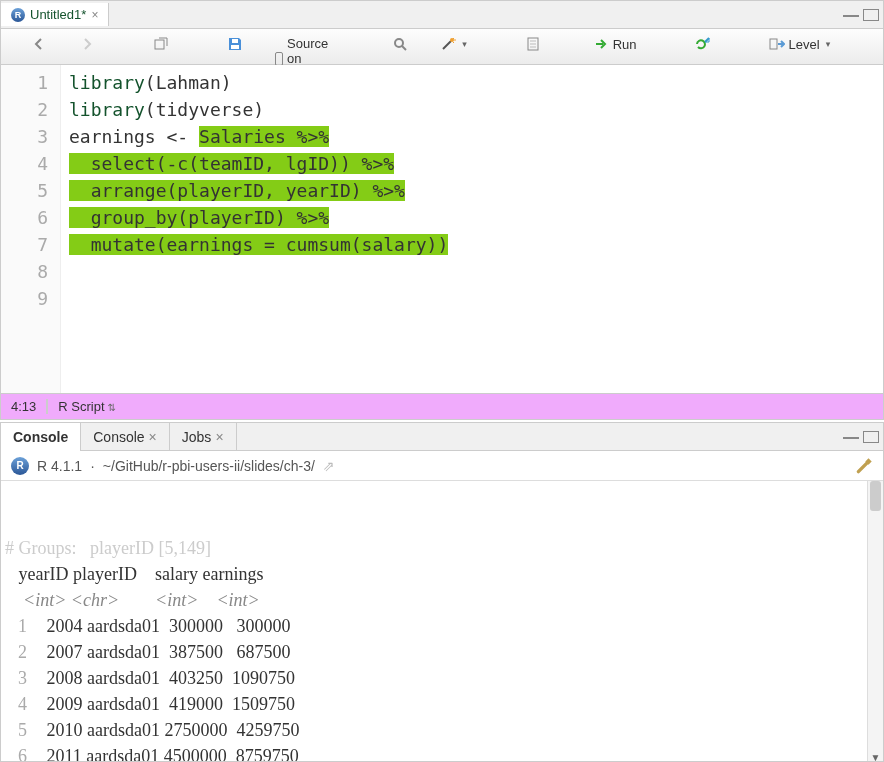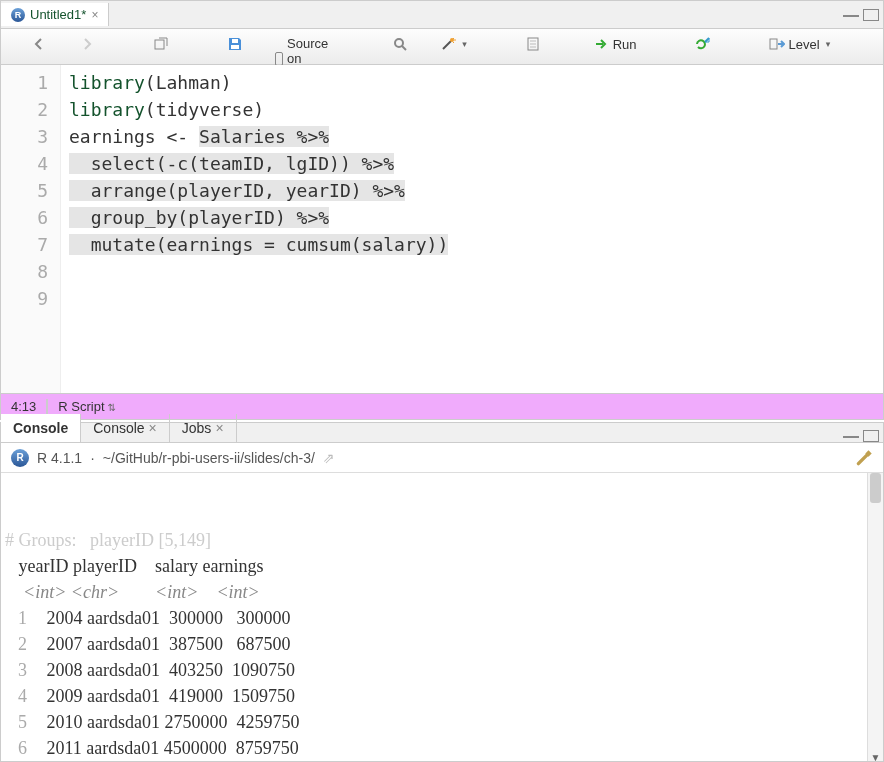--- a/index.html
+++ b/index.html
@@ -20,27 +20,27 @@
 .tb-btn{display:inline-flex;align-items:center;gap:4px;padding:3px 6px;border-radius:3px;cursor:pointer}
 .tb-sep{width:1px;height:20px;background:#ccc;margin:0 3px}
 .icon{width:16px;height:16px;display:inline-block}
 .chk{width:14px;height:14px;border:1px solid #888;border-radius:2px}
 .caret{font-size:9px;color:#666;margin-left:2px}
 .spacer{flex:1}
 .code-area{display:flex;flex:1;font-family:Monaco,Consolas,monospace;font-size:18px;overflow:hidden;background:#fff}
 .gutter{width:60px;text-align:right;padding:4px 12px 4px 0;color:#aaa;background:#fafafa;border-right:1px solid #eee;line-height:27px}
 .code{flex:1;padding:4px 0 4px 8px;line-height:27px;white-space:pre;position:relative}
 .kw{color:#14532d}
-.hl{background:#e5e5e5}
+.hl{background:#84cc16}
 .status{display:flex;align-items:center;background:#f0abfc;border-top:1px solid #ccc;height:26px;font-size:13px}
 .status .pos{padding:0 10px;border-right:1px solid #ccc}
 .status .scope{padding:0 10px;flex:1}
 .status .lang{padding:0 10px;border-left:1px solid #ccc}
 .ud{font-size:10px;color:#666;margin-left:3px}
-.console-tabs{display:flex;align-items:flex-end;background:#f0f0f0;border-bottom:1px solid #ccc;height:20px;position:relative}
+.console-tabs{display:flex;align-items:center;background:#f0f0f0;border-bottom:1px solid #ccc;height:28px;position:relative}
 .ctab{padding:6px 12px;font-size:14px;border-right:1px solid #ccc}
 .ctab.active{background:#fff;font-weight:bold}
 .ctab .close{color:#888;margin-left:4px;font-weight:normal}
 .console-info{display:flex;align-items:center;gap:8px;padding:4px 10px;border-bottom:1px solid #ddd;font-size:14px;color:#555;height:30px}
 .console-info .r-icon{width:18px;height:18px;border-radius:50%;background:linear-gradient(#6ba0d8,#2b5797);display:inline-flex;align-items:center;justify-content:center;color:#fff;font-size:10px;font-weight:bold}
 .console-info .brush{margin-left:auto;color:#c0a050}
 .console-body{flex:1;font-family:Liberation Serif, serif;font-size:18px;padding:2px 4px;line-height:26px;overflow:hidden;position:relative;white-space:pre}
 .faded{color:#ccc}
 .rownum{color:#aaa;display:inline-block;width:22px;text-align:right;margin-right:6px}
 .scrollbar{position:absolute;right:0;top:0;bottom:0;width:16px;background:#f4f4f4;border-left:1px solid #ddd}

